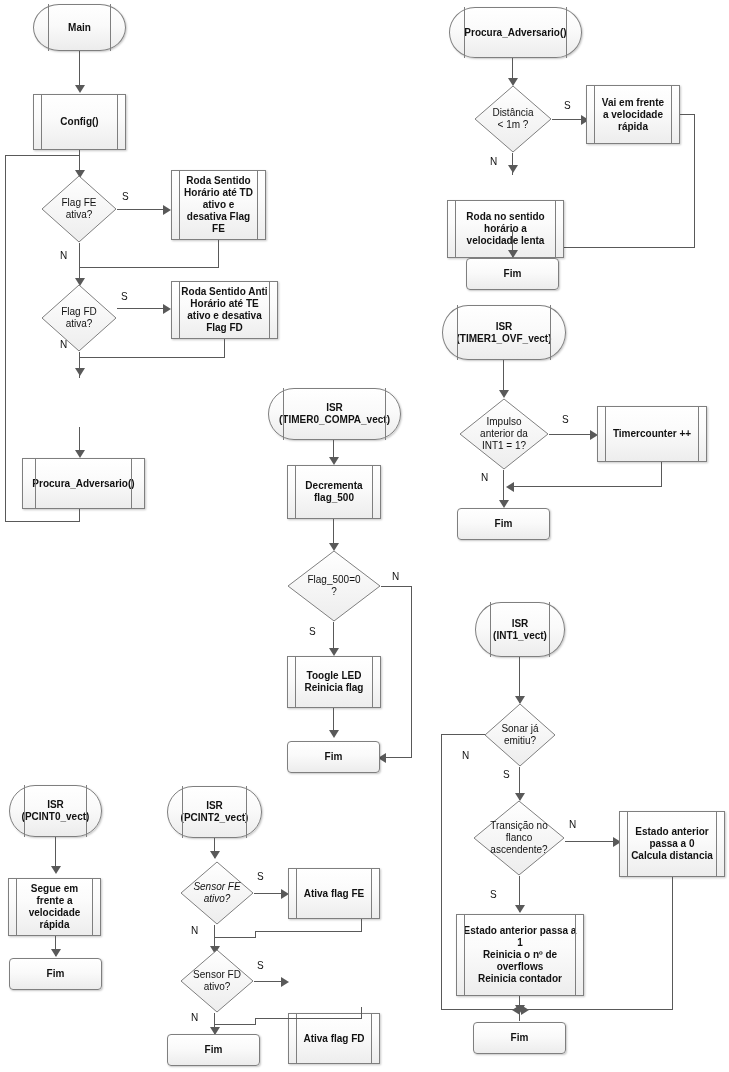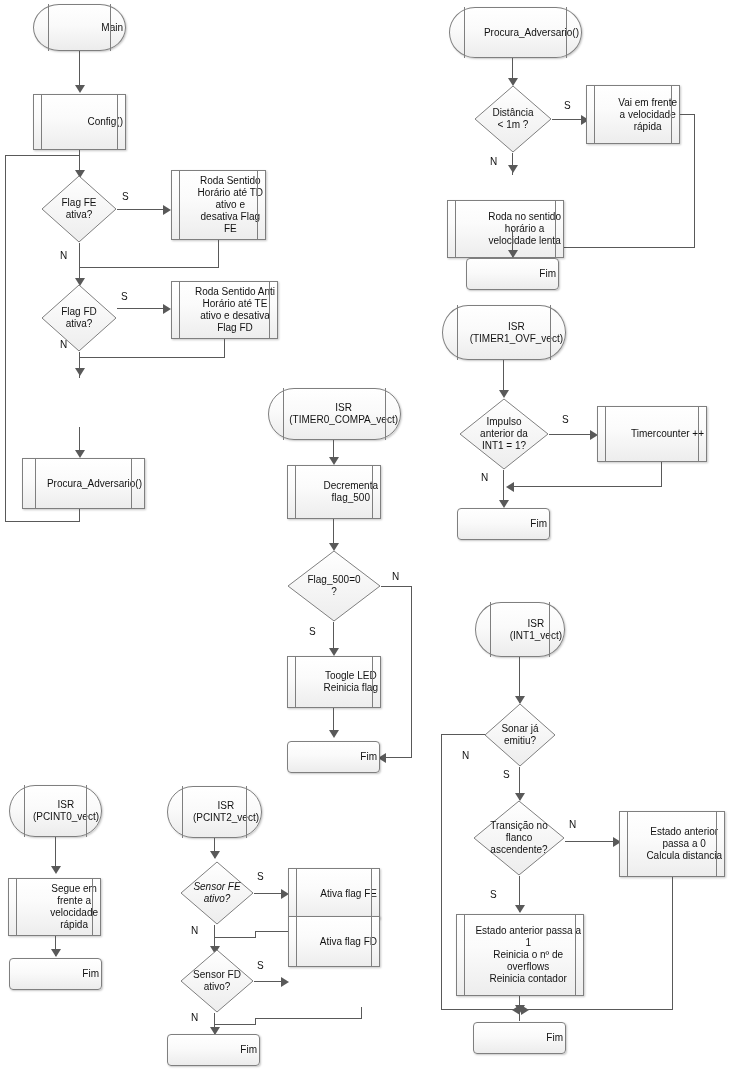--- a/index.html
+++ b/index.html
@@ -1,22 +1,22 @@
 <!DOCTYPE html>
 <html><head>
 <meta charset="utf-8">
 <style>
   html,body{margin:0;padding:0;background:#ffffff;}
   body{font-family:"Liberation Sans","DejaVu Sans",sans-serif;}
   #page{position:relative;width:729px;height:1072px;background:#fff;overflow:hidden;}
 
   
   .node{position:absolute;box-sizing:border-box;display:flex;align-items:center;
-        justify-content:flex-end;text-align:center;color:#111;
-        font-size:10px;line-height:12px;}
+        justify-content:center;text-align:center;color:#111;
+        font-size:10px;line-height:12px;font-weight:bold;}
   .node .txt{display:block;padding:0 2px;}
 
   
   .proc{
     border:1px solid #7f7f7f;
     background:linear-gradient(180deg,#ffffff 0%,#fbfbfb 40%,#ededed 100%);
     box-shadow:1px 1px 2px rgba(0,0,0,.22);
   }
   
   .proc.rails::before,.proc.rails::after{
@@ -359,21 +359,21 @@
     <div class="dlabel">
       <div><span>Sensor FD</span><br>
            <span>ativo?</span></div>
     </div>
   </div>
   <div class="elab" style="left:257px;top:961px;">S</div>
   <div class="elab" style="left:191px;top:1013px;">N</div>
   <div class="ln lnh" style="left:254px;top:981px;width:28px;height:1px;"></div>
   <div class="arw right" style="left:281px;top:977px;"></div>
 
-  <div class="node proc rails" style="left:288px;top:916px;width:92px;height:51px;">
+  <div class="node proc rails" style="left:288px;top:1013px;width:92px;height:51px;">
     <span class="txt">Ativa flag FD</span>
   </div>
   <div class="ln lnv" style="left:361px;top:1007px;width:1px;height:11px;"></div>
   <div class="ln lnh" style="left:255px;top:1018px;width:107px;height:1px;"></div>
   <div class="ln lnv" style="left:255px;top:1018px;width:1px;height:6px;"></div>
   <div class="ln lnh" style="left:214px;top:1024px;width:42px;height:1px;"></div>
 
   <div class="ln lnv" style="left:214px;top:1013px;width:1px;height:21px;"></div>
   <div class="arw down" style="left:210px;top:1027px;"></div>
   <div class="node term" style="left:167px;top:1034px;width:93px;height:32px;">

